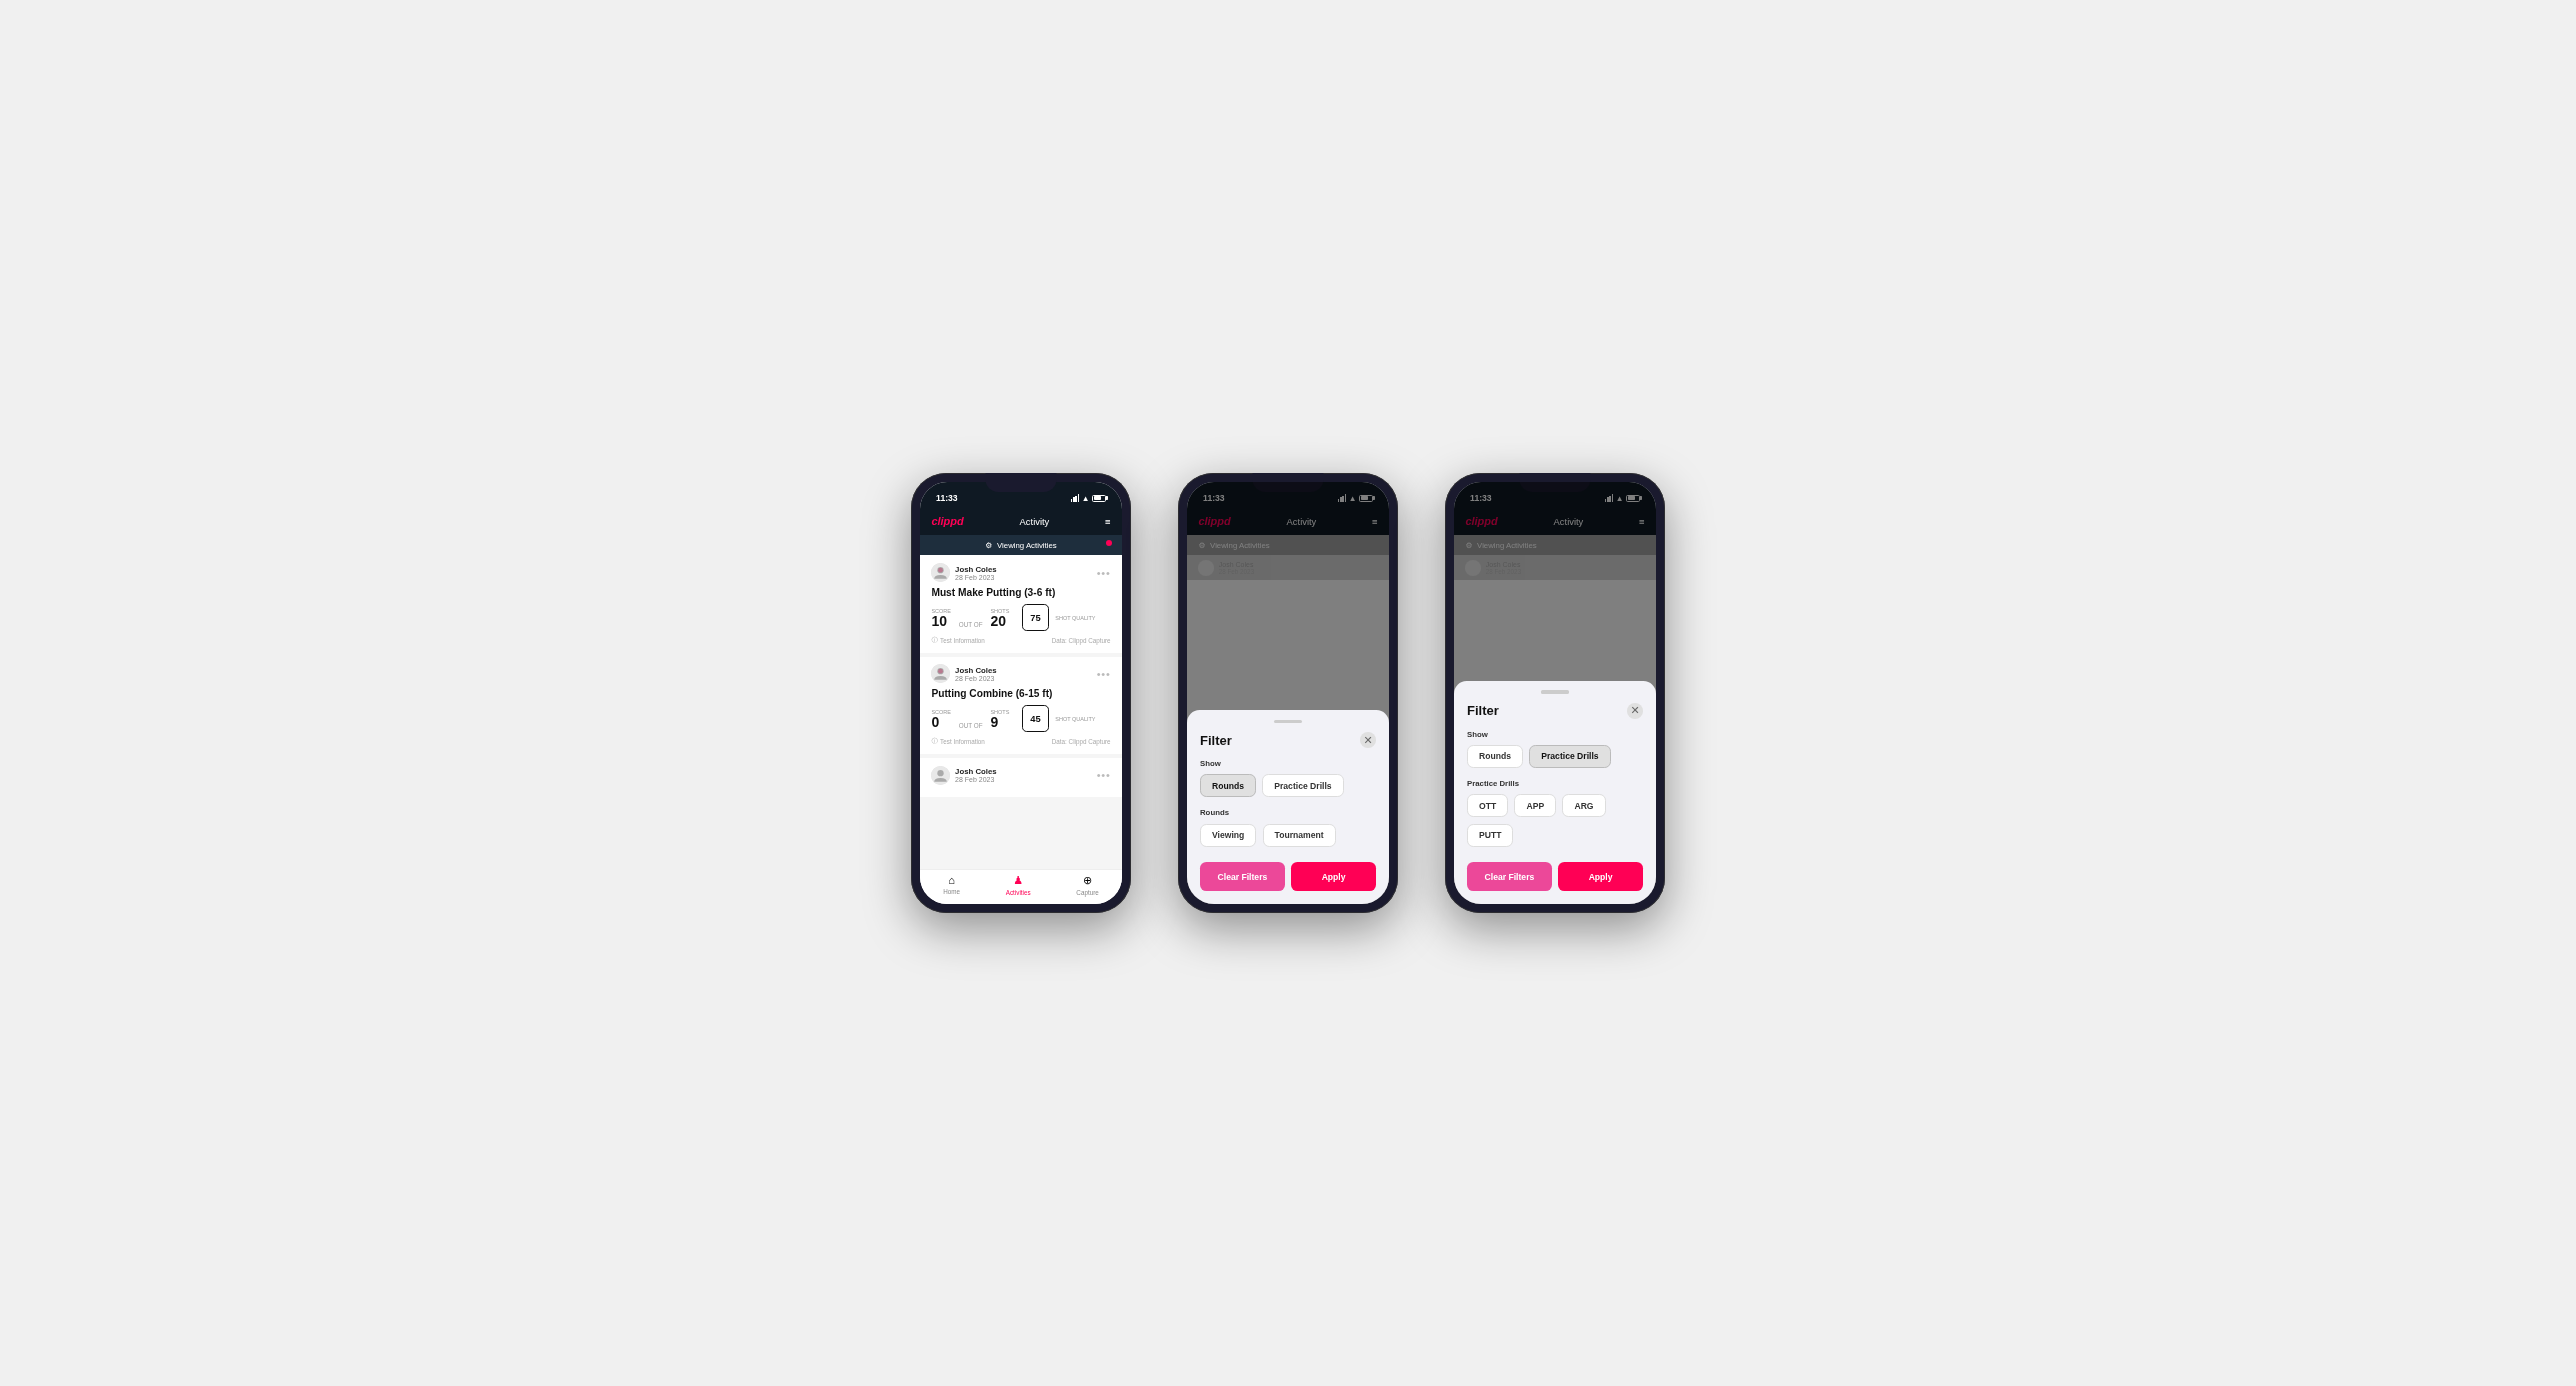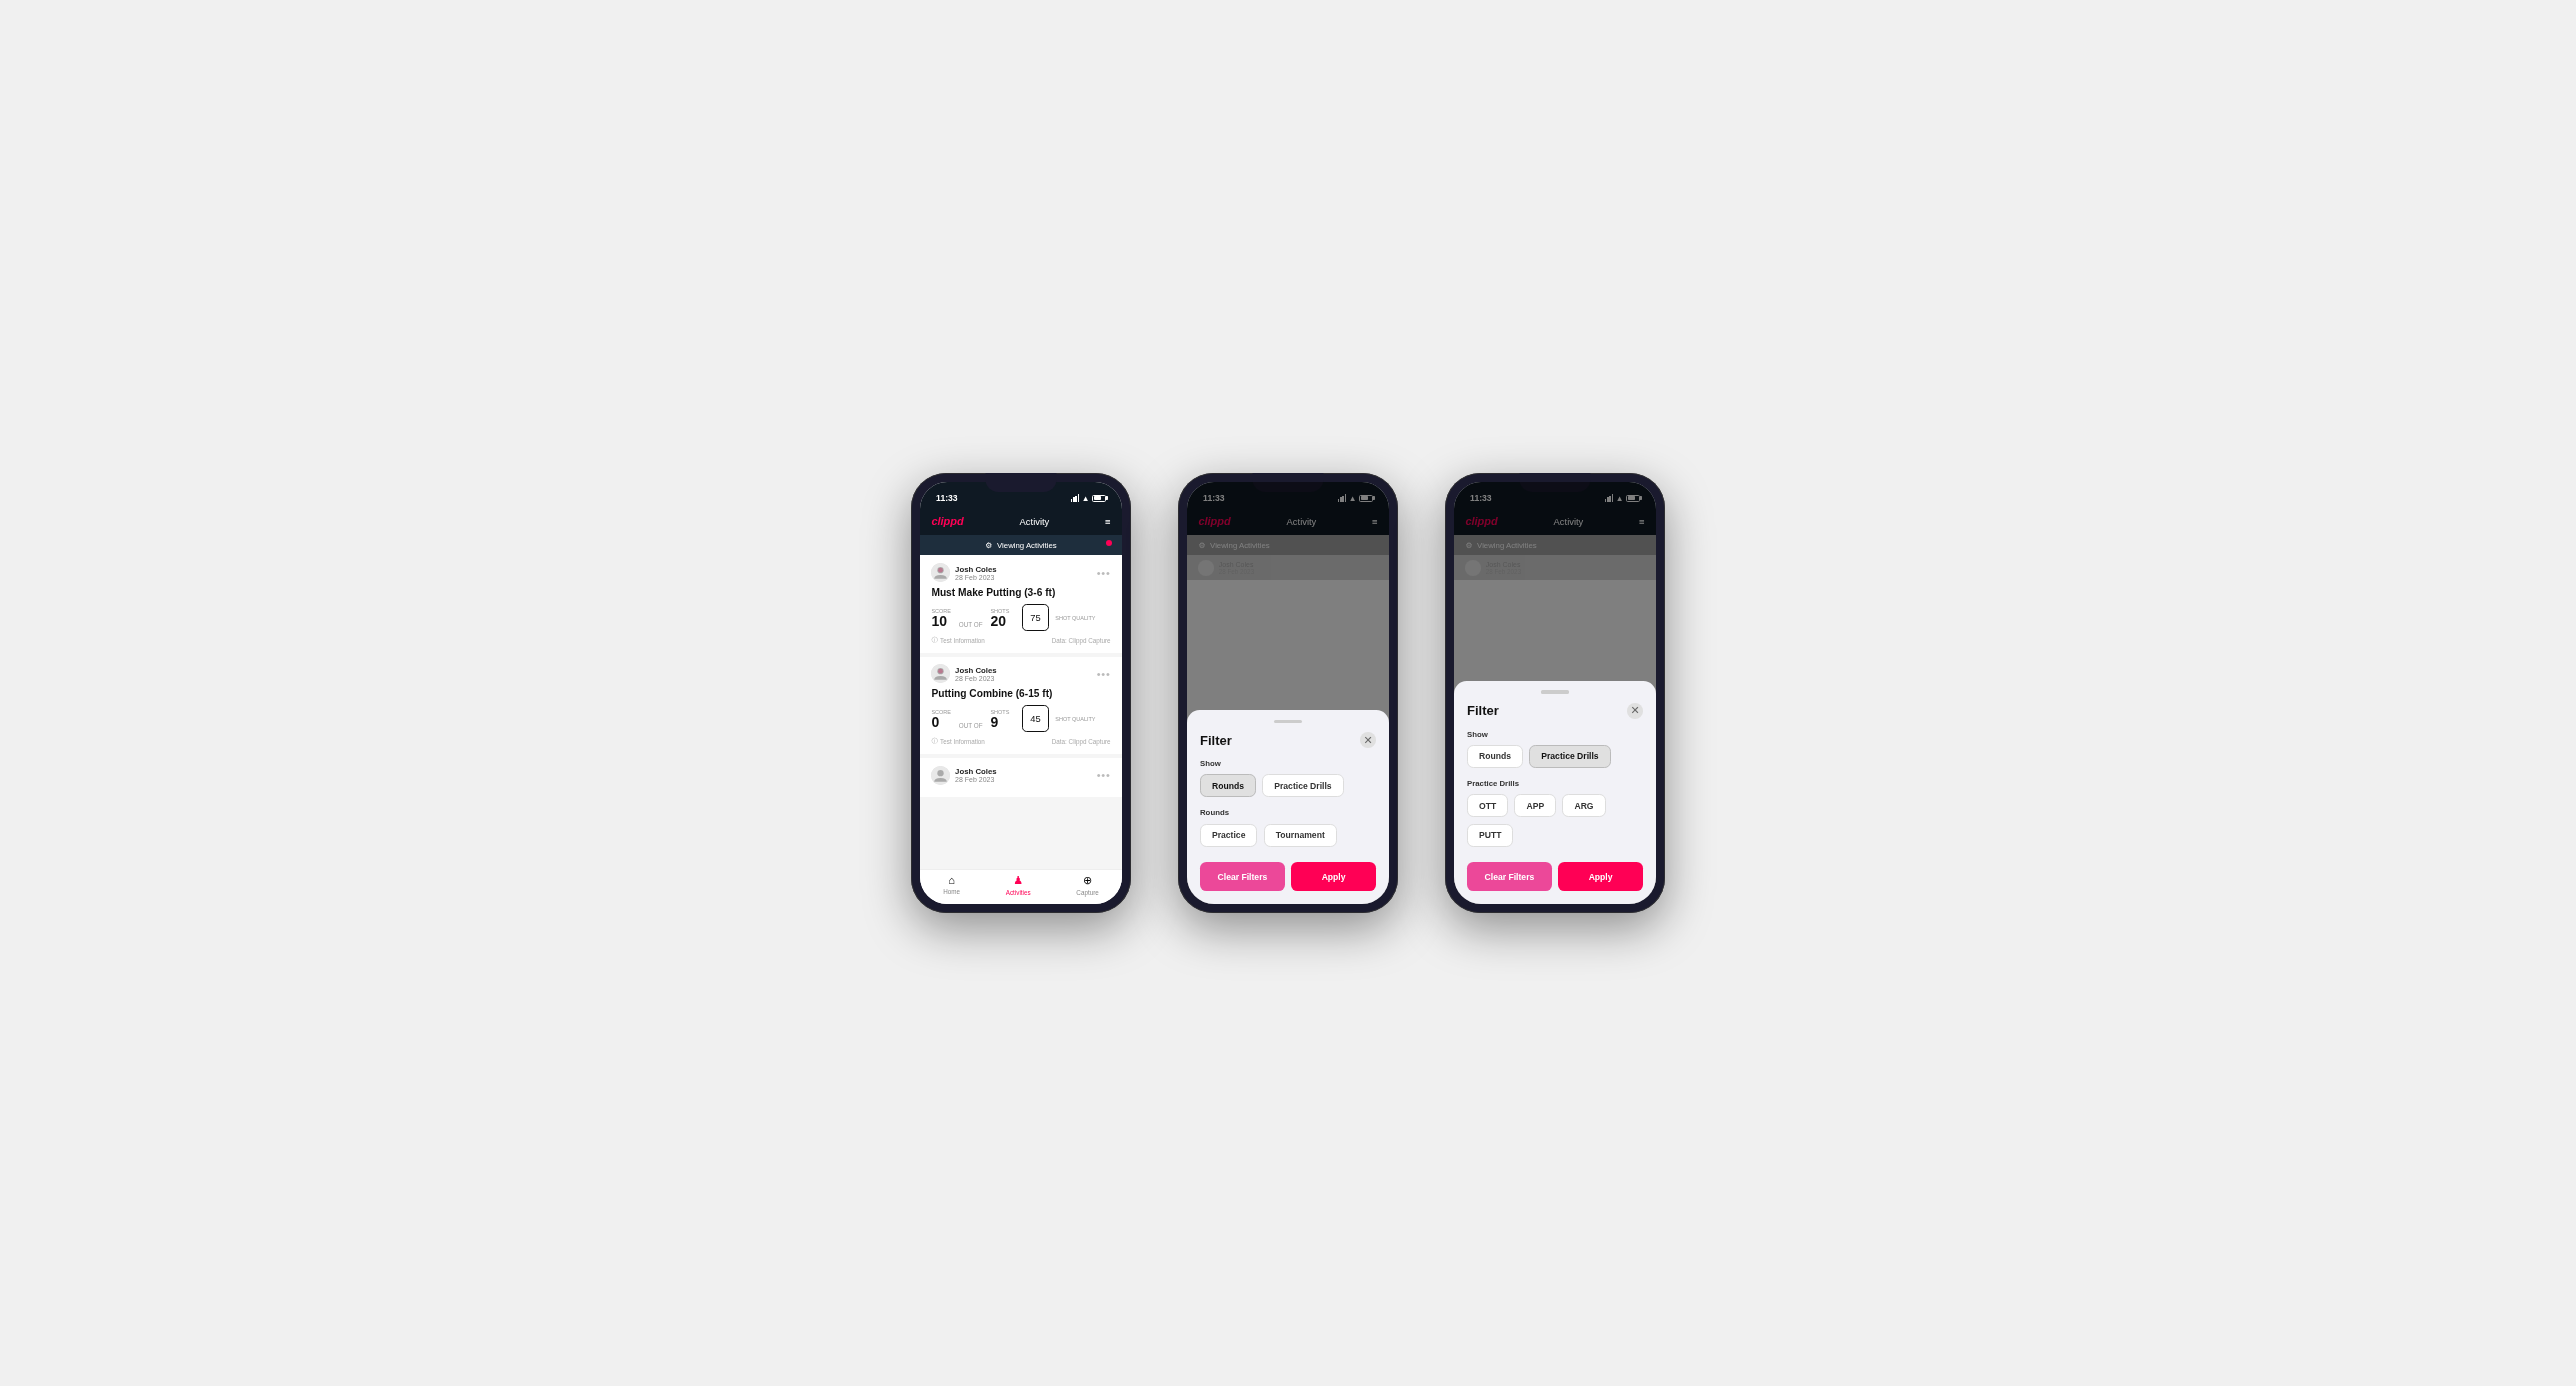--- a/index.html
+++ b/index.html
@@ -170,21 +170,21 @@
     .stat-label { font-size: 5.5px; color: #999; font-weight: 500; text-transform: uppercase; }
     .stat-value { font-size: 14px; font-weight: 700; color: #111; line-height: 1; }
     .out-of { font-size: 6.3px; color: #999; margin: 0 1.6px; align-self: flex-end; padding-bottom: 3.1px; }
     .shot-quality-badge {
       width: 27px; height: 27px;
       border: 1.6px solid #111;
       border-radius: 4.7px;
       display: flex; align-items: center; justify-content: center;
       margin-left: 6.3px;
     }
-    .sq-value { font-size: 9.4px; font-weight: 400; color: #111; }
+    .sq-value { font-size: 9.4px; font-weight: 700; color: #111; }
     .card-footer {
       display: flex;
       justify-content: space-between;
       align-items: center;
     }
     .info-text { font-size: 6.3px; color: #aaa; display: flex; align-items: center; gap: 2.4px; }
     .data-source { font-size: 6.3px; color: #aaa; }
 
     
     .bottom-nav {
@@ -487,21 +487,21 @@
           <div class="filter-section">
             <div class="filter-section-label">Show</div>
             <div class="filter-buttons">
               <button class="filter-btn active">Rounds</button>
               <button class="filter-btn">Practice Drills</button>
             </div>
           </div>
           <div class="filter-section">
             <div class="filter-section-label">Rounds</div>
             <div class="filter-buttons">
-              <button class="filter-btn">Practice</button>
+              <button class="filter-btn">Viewing</button>
               <button class="filter-btn">Tournament</button>
             </div>
           </div>
           <div class="filter-actions">
             <button class="btn-clear">Clear Filters</button>
             <button class="btn-apply">Apply</button>
           </div>
         </div>
       </div>
     </div>

